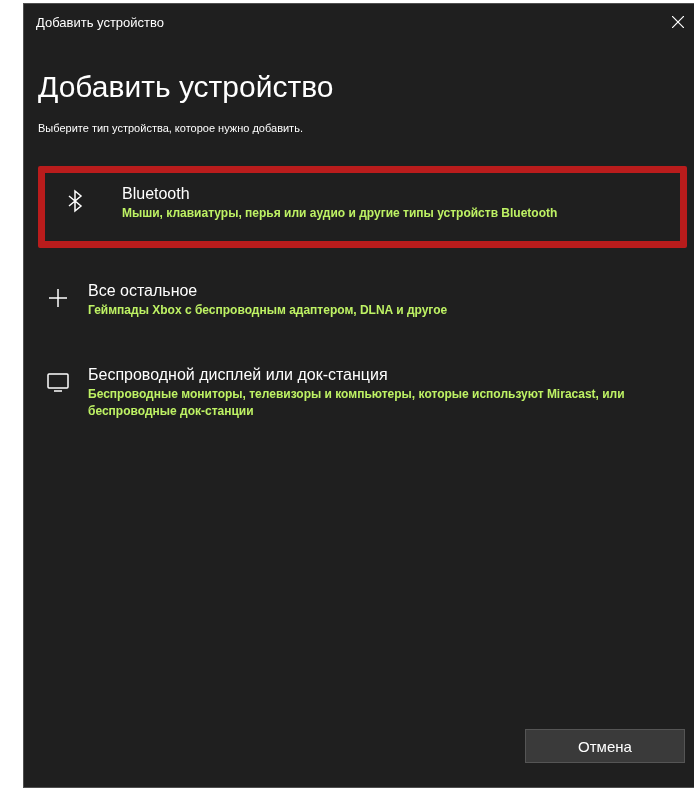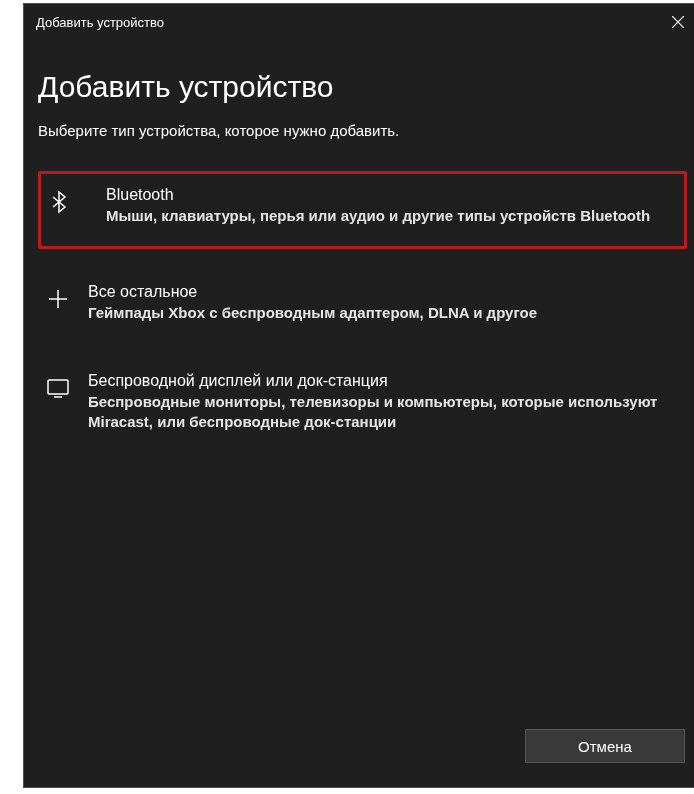--- a/index.html
+++ b/index.html
@@ -58,40 +58,40 @@
       flex-direction: column;
     }
     .heading {
       color: #ffffff;
       font-size: 30px;
       font-weight: 400;
       margin-bottom: 18px;
     }
     .subheading {
       color: #ffffff;
-      font-size: 15px;
+      font-size: 11px;
       font-weight: 400;
       margin-bottom: 32px;
     }
     .options {
       display: flex;
       flex-direction: column;
       gap: 20px;
     }
     .option {
       display: flex;
       align-items: flex-start;
       padding: 14px 10px 14px 6px;
       cursor: pointer;
       gap: 16px;
     }
     .option.highlighted {
-      border: 3px solid #b91c1c;
+      border: 7px solid #b91c1c;
       border-radius: 2px;
-      padding: 12px 8px 20px 4px;
+      padding: 12px 8px 20px 16px;
       gap: 33px;
     }
     .option-icon {
       flex-shrink: 0;
       width: 28px;
       height: 28px;
       display: flex;
       align-items: center;
       justify-content: center;
       margin-top: 2px;
@@ -107,22 +107,22 @@
       display: flex;
       flex-direction: column;
       gap: 2px;
     }
     .option-title {
       color: #ffffff;
       font-size: 16px;
       font-weight: 400;
     }
     .option-desc {
-      color: #e5e5e5;
-      font-size: 15px;
+      color: #bef264;
+      font-size: 12px;
       font-weight: 600;
       line-height: 1.35;
     }
     .footer {
       display: flex;
       justify-content: flex-end;
       padding: 0 16px 24px 0;
     }
     .cancel-btn {
       background: #3a3a3a;

